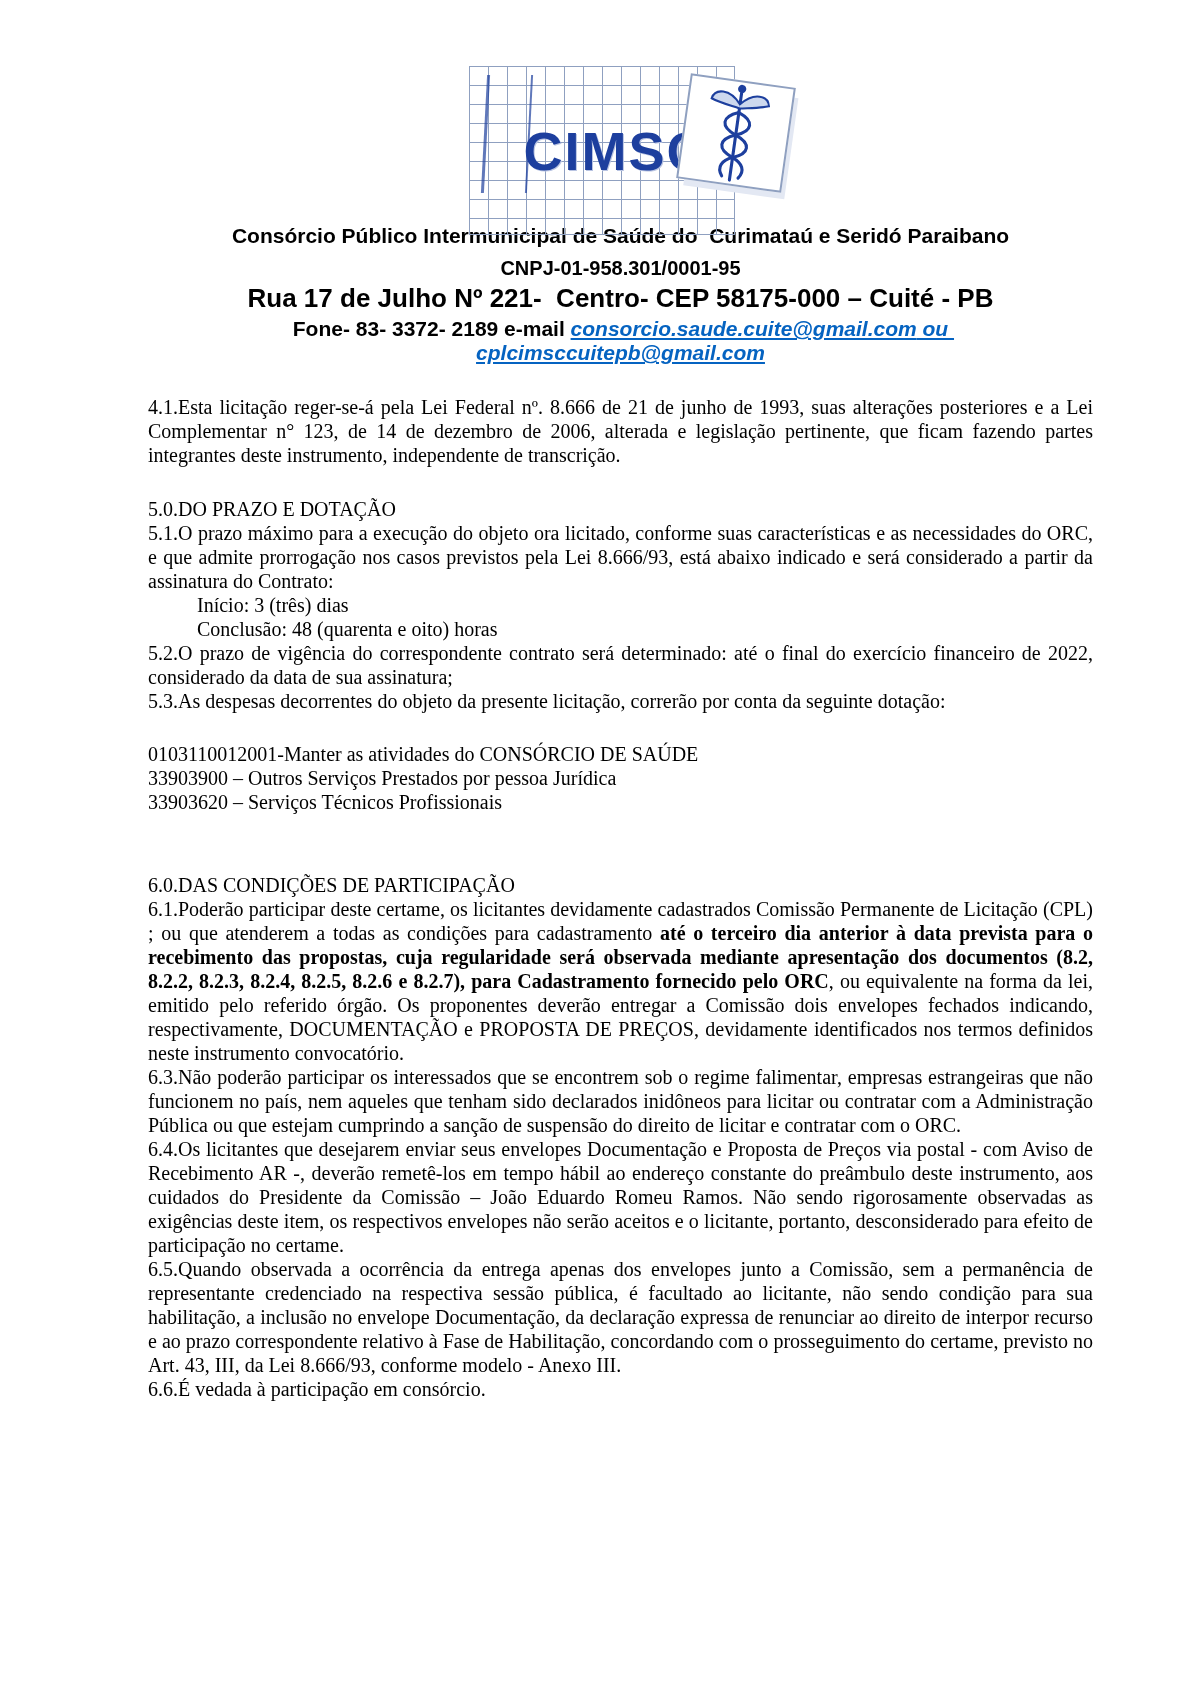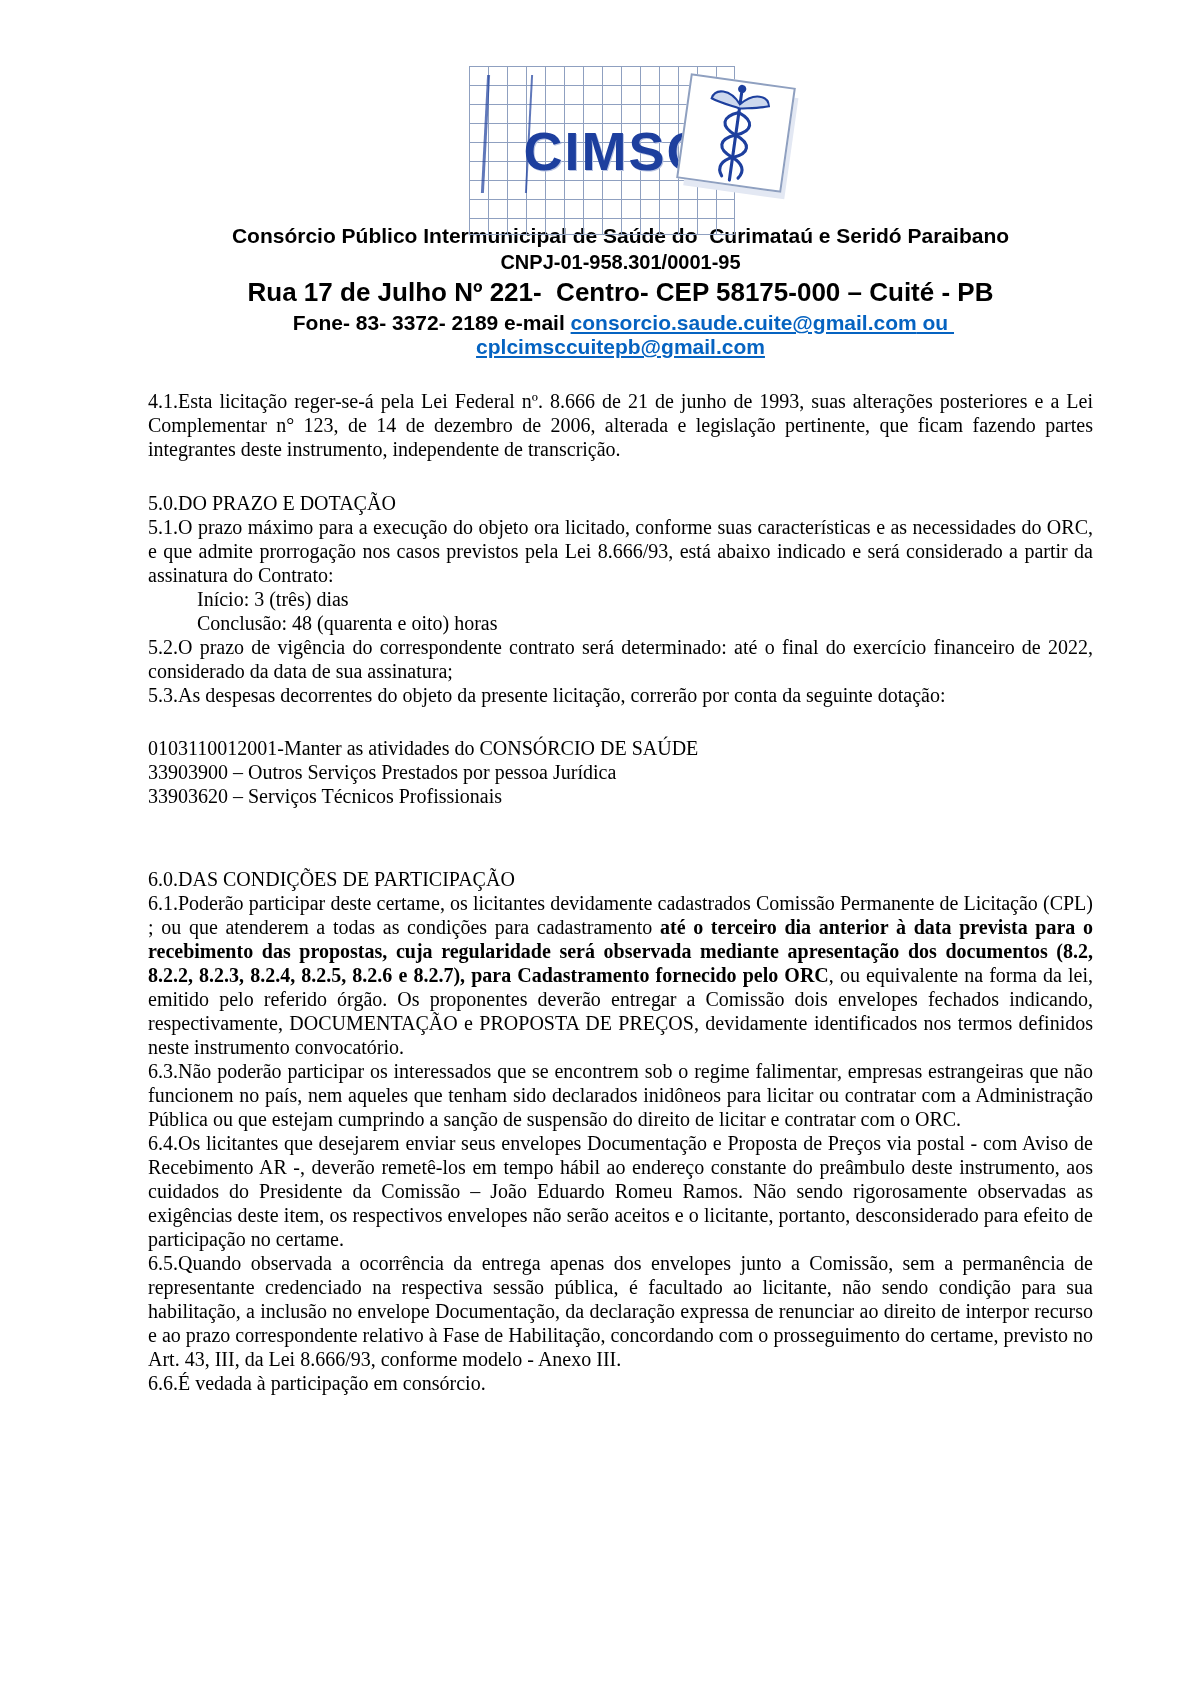--- a/index.html
+++ b/index.html
@@ -31,26 +31,26 @@
     font-size: 54px; letter-spacing: 2px; color: var(--logo_blue, #1d3f9e);
     font-weight: bold; text-shadow: 1px 1px 0 #b9c4e2; padding-left: 28px;
   }
   .logo-badge {
     position: absolute; right: 0; top: 14px; width: 106px; height: 106px;
     background: #fff; border: 2px solid var(--grid_line, #8fa0c0);
     transform: rotate(8deg); display: flex; align-items: center; justify-content: center;
     box-shadow: 6px 8px 0 -2px #e3e8f3;
   }
   .org-name   { font-size: 21px; margin-top: 20px; white-space: pre-wrap; }
-  .cnpj       { font-size: 20px; margin-top: 3px; white-space: pre-wrap; }
+  .cnpj       { font-size: 20px; margin-top: 9px; white-space: pre-wrap; }
   .address    { font-size: 26px; margin-top: 3px; white-space: pre-wrap; }
   .contact    { font-size: 21px; margin-top: 3px; white-space: pre-wrap; }
   .email, .email-sep {
     color: var(--link_color, #0563C1);
-    text-decoration: underline; cursor: pointer;
+    text-decoration: underline; cursor: pointer; font-style: italic;
   }
 
   
   main { margin-top: 30px; font-size: 20px; line-height: 24px; }
   .blk.p      { text-align: justify; }
   .blk.line   { text-align: left; }
   .blk.indent { text-align: left; padding-left: 49px; }
   .blk.gap    { height: 29.5px; }
   .seg.bold   { font-weight: bold; }
 </style>

